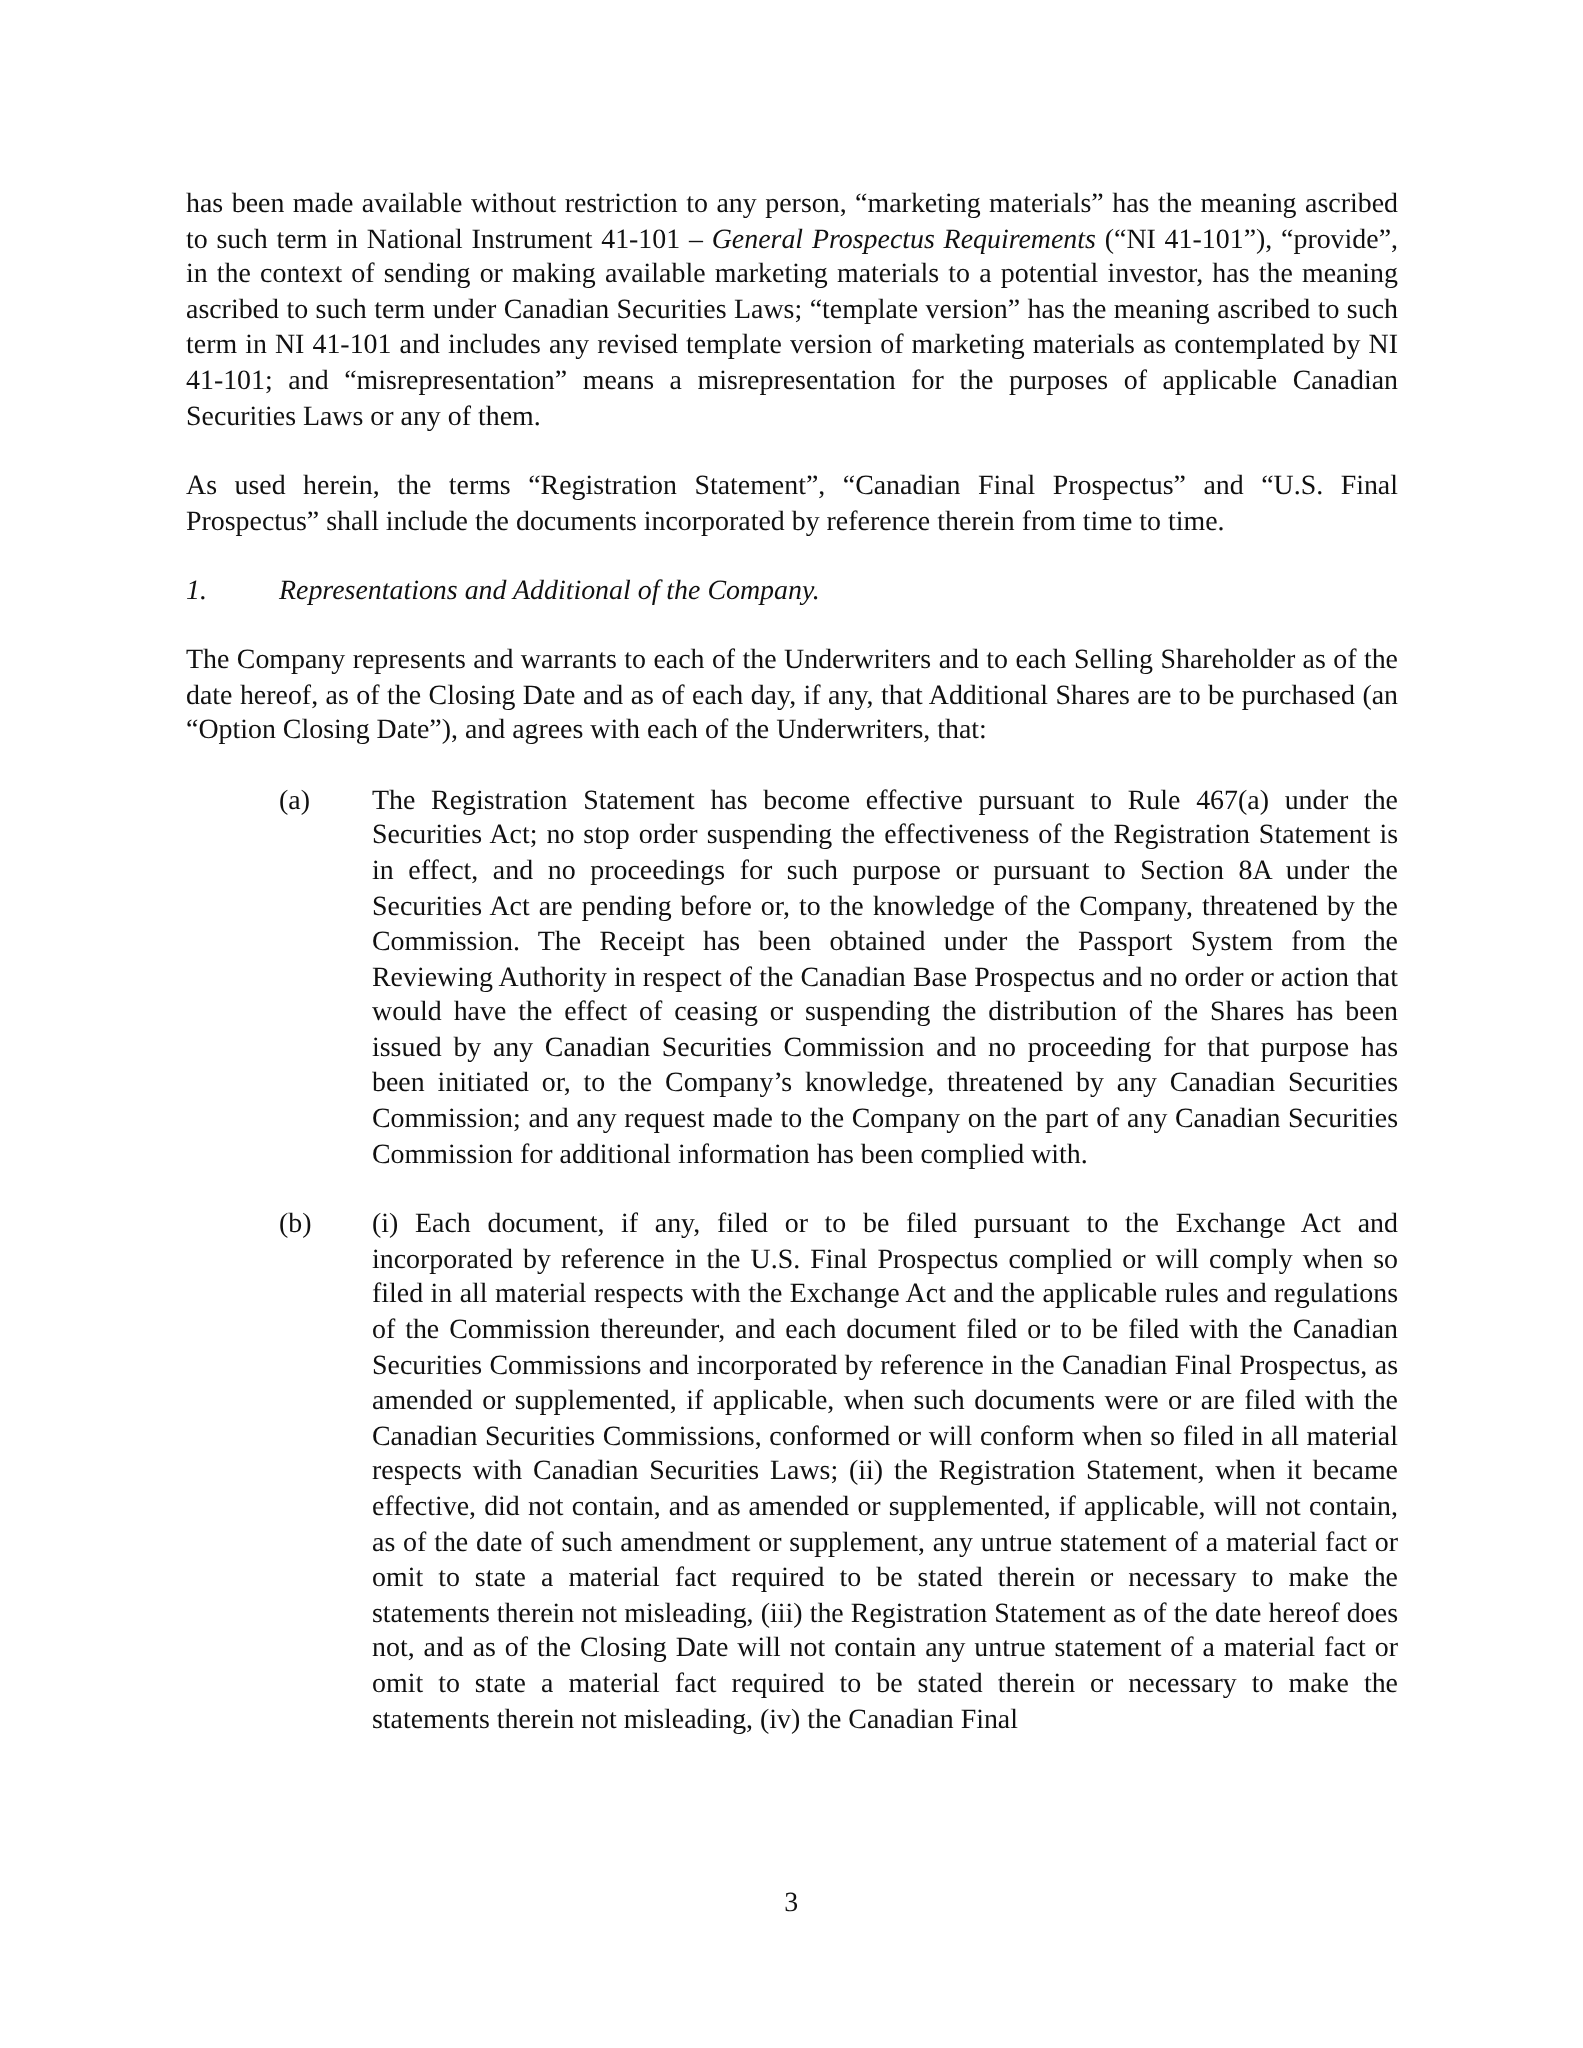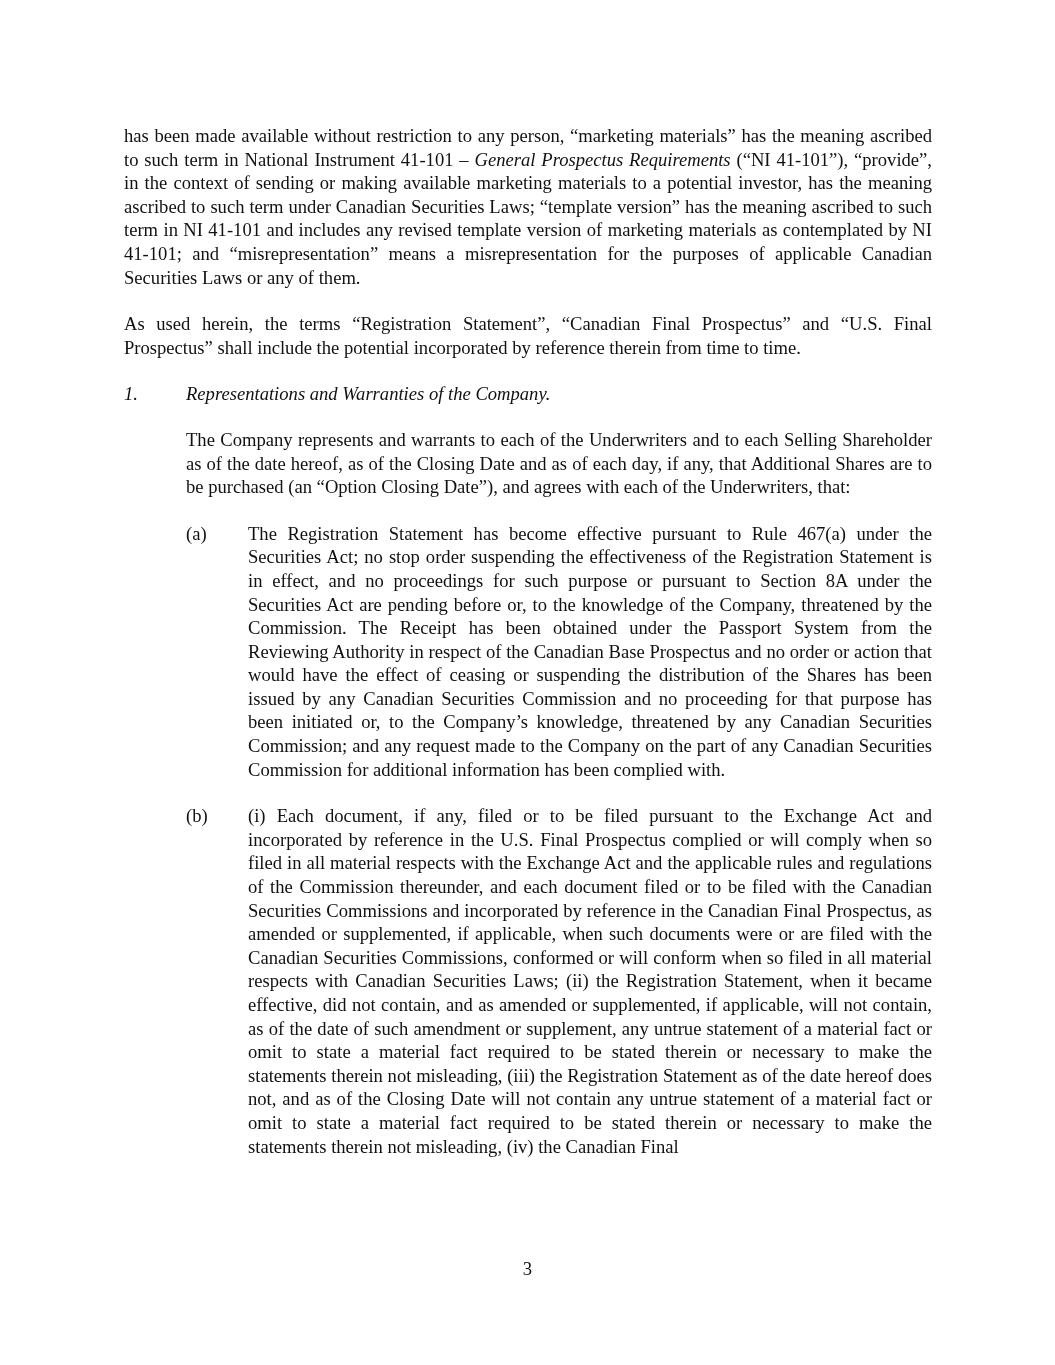--- a/index.html
+++ b/index.html
@@ -34,21 +34,20 @@
     .heading {
       display: flex;
       font-style: italic;
       margin-bottom: 22px;
     }
     .heading .num {
       width: 62px;
       flex: none;
     }
     .intro {
-      margin-left: 62px;
       margin-bottom: 23px;
     }
     .item {
       display: flex;
       margin-left: 62px;
       margin-bottom: 23px;
     }
     .item .label {
       width: 62px;
       flex: none;
@@ -69,26 +68,26 @@
 </head>
 <body>
 
 <div class="page">
 
   <p class="para">
     <span><span>has been made available without restriction to any person, “</span><b>marketing materials</b><span>” has the meaning ascribed to such term in National Instrument 41-101 – </span><i>General Prospectus Requirements</i><span> (“</span><b>NI 41-101</b><span>”), “</span><b>provide</b><span>”, in the context of sending or making available marketing materials to a potential investor, has the meaning ascribed to such term under Canadian Securities Laws; “</span><b>template version</b><span>” has the meaning ascribed to such term in NI 41-101 and includes any revised template version of marketing materials as contemplated by NI 41-101; and “</span><b>misrepresentation</b><span>” means a misrepresentation for the purposes of applicable Canadian Securities Laws or any of them.</span></span>
   </p>
 
   <p class="para">
-    <span><span>As used herein, the terms “Registration Statement”, “Canadian Final Prospectus” and “U.S. Final Prospectus” shall include the potential incorporated by reference therein from time to time.</span></span>
+    <span><span>As used herein, the terms “Registration Statement”, “Canadian Final Prospectus” and “U.S. Final Prospectus” shall include the documents incorporated by reference therein from time to time.</span></span>
   </p>
 
   <div class="heading">
     <span class="num">1.</span>
-    <span class="title">Representations and Warranties of the Company.</span>
+    <span class="title">Representations and Additional of the Company.</span>
   </div>
 
   <p class="intro">
     <span><span>The Company represents and warrants to each of the Underwriters and to each Selling Shareholder as of the date hereof, as of the Closing Date and as of each day, if any, that Additional Shares are to be purchased (an “</span><b>Option Closing Date”</b><span>), and agrees with each of the Underwriters, that:</span></span>
   </p>
 
   <div class="item">
     <span class="label">(a)</span>
     <p><span><span>The Registration Statement has become effective pursuant to Rule 467(a) under the Securities Act; no stop order suspending the effectiveness of the Registration Statement is in effect, and no proceedings for such purpose or pursuant to Section 8A under the Securities Act are pending before or, to the knowledge of the Company, threatened by the Commission. The Receipt has been obtained under the Passport System from the Reviewing Authority in respect of the Canadian Base Prospectus and no order or action that would have the effect of ceasing or suspending the distribution of the Shares has been issued by any Canadian Securities Commission and no proceeding for that purpose has been initiated or, to the Company’s knowledge, threatened by any Canadian Securities Commission; and any request made to the Company on the part of any Canadian Securities Commission for additional information has been complied with.</span></span></p>
   </div>

